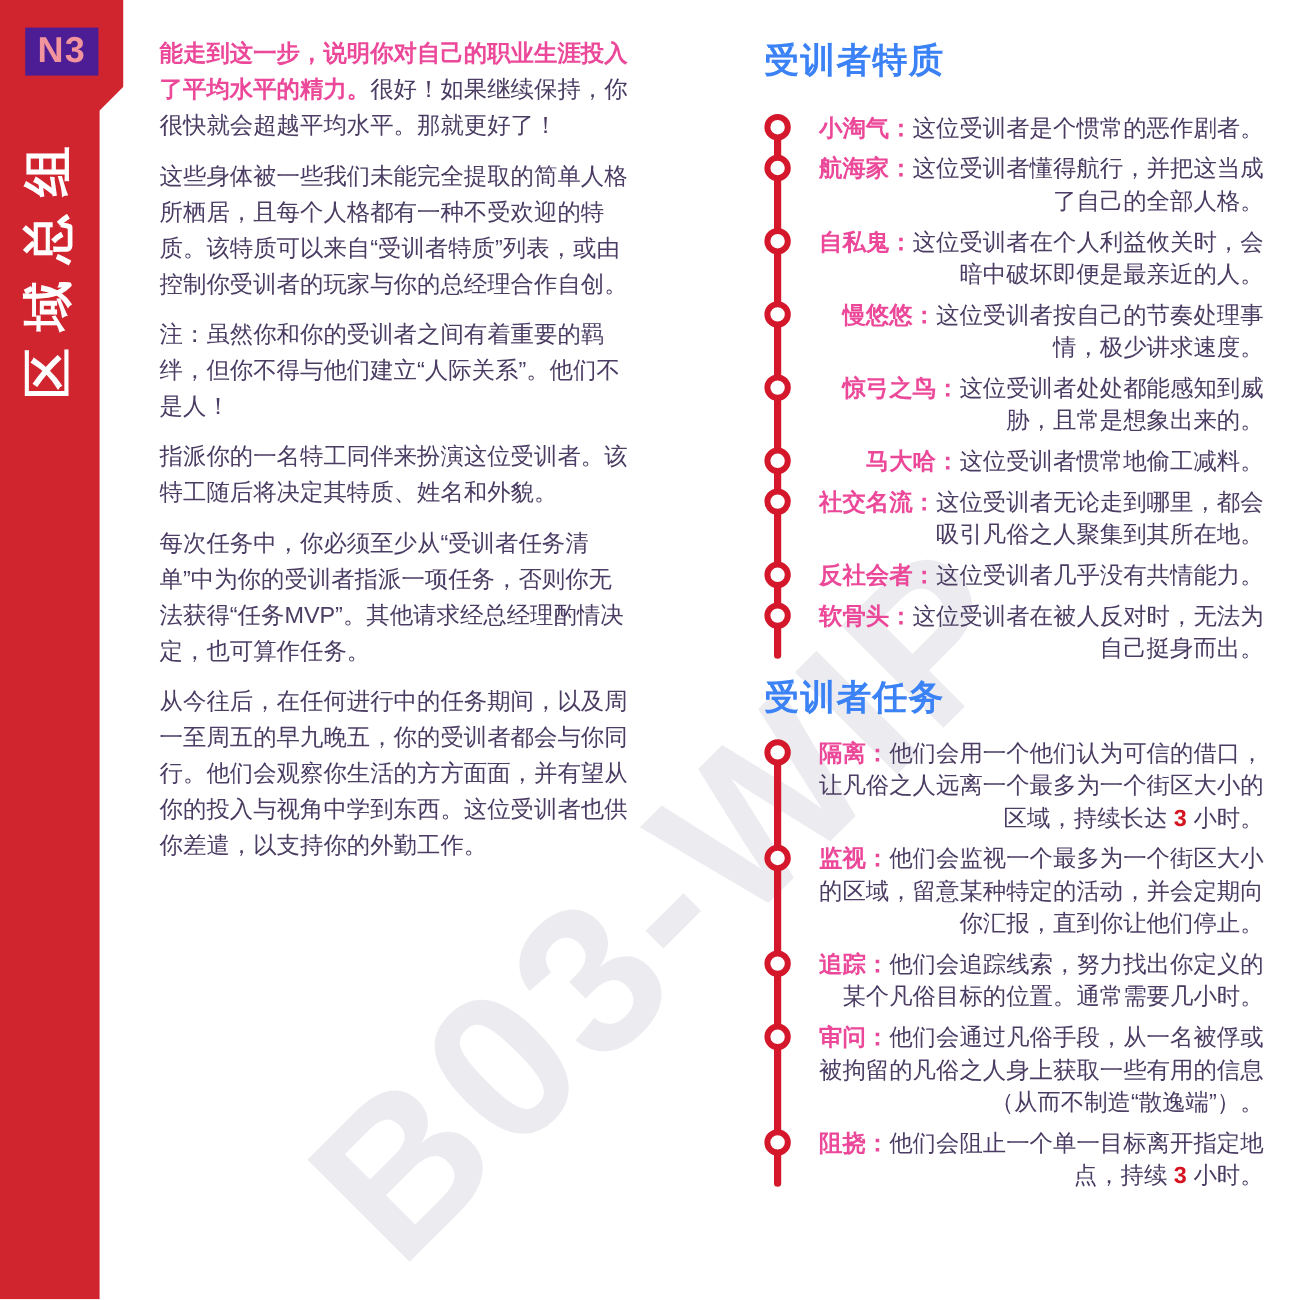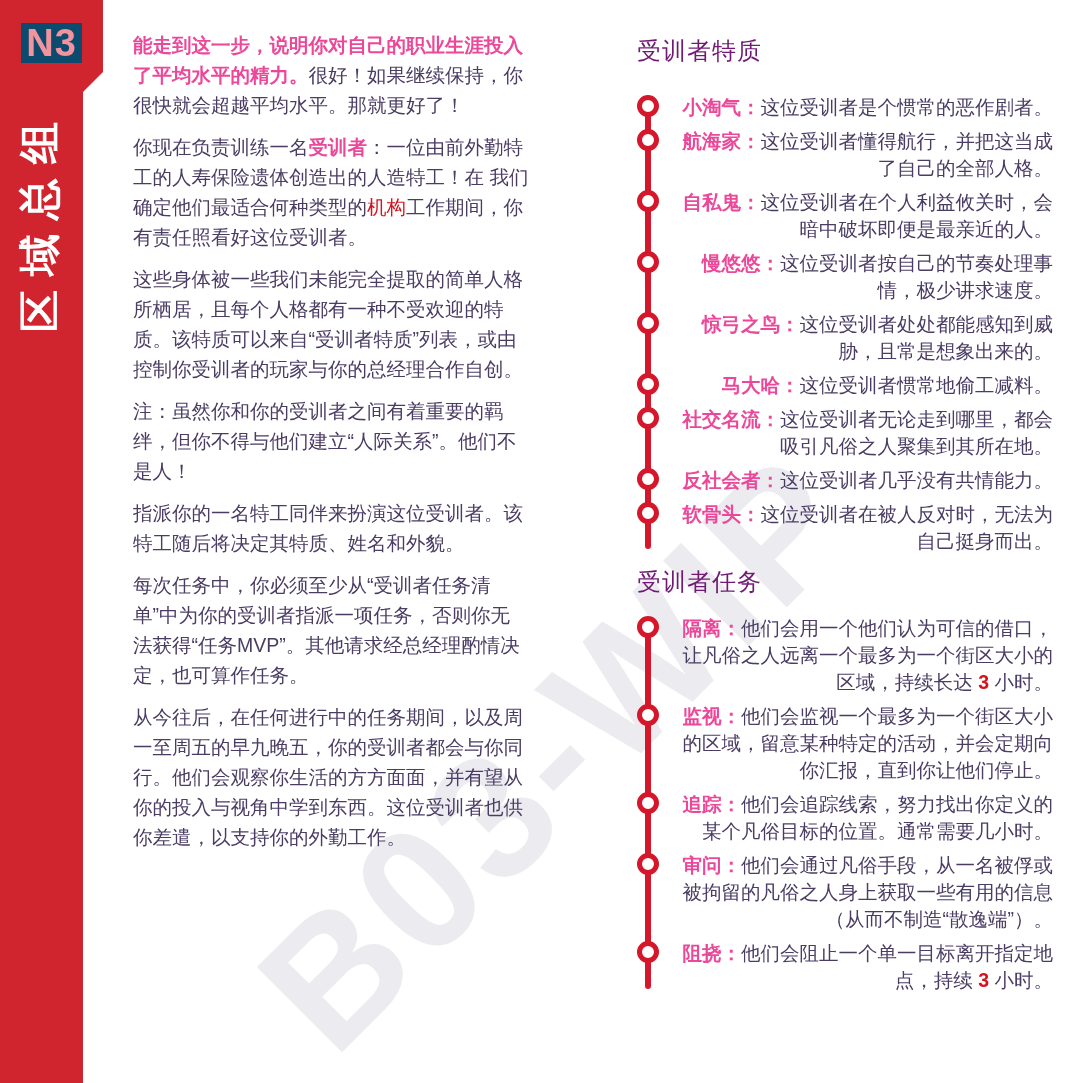--- a/index.html
+++ b/index.html
@@ -13,38 +13,38 @@
     transform:rotate(-45deg);transform-origin:center;
     font-size:175px;font-weight:bold;letter-spacing:6px;text-align:center;
     color:#ECECF0;z-index:0;white-space:nowrap;user-select:none;
   }
   
   .sidebar{
     position:absolute;left:0;top:0;width:103px;height:1083px;background:#D0242F;z-index:1;
     clip-path:polygon(0 0,103px 0,103px 72px,83px 92px,83px 1083px,0 1083px);
   }
   .badge{
-    position:absolute;left:21px;top:23px;width:61px;height:40px;background:#0c4a6e;
-    color:#F2949D;font-weight:bold;font-size:38px;line-height:40px;text-align:center;
+    position:absolute;left:21px;top:23px;width:61px;height:40px;background:#4c1d95;
+    color:#F2949D;font-weight:bold;font-size:30px;line-height:40px;text-align:center;
     letter-spacing:1px;z-index:2;
   }
   .side-label{
     position:absolute;left:12px;top:332px;transform:rotate(-90deg);transform-origin:0 0;
     white-space:nowrap;color:#ffffff;font-weight:bold;font-size:42px;letter-spacing:14px;
     z-index:2;
   }
   
   .col{position:absolute;z-index:2;color:#4A3C63;}
   .col-left{left:133px;top:30px;width:396px;font-size:19.5px;line-height:30px;}
   .col-right{left:637px;top:30px;width:416px;font-size:19.5px;line-height:27px;}
   .col p{margin:0 0 12px 0;}
   b,strong{color:#ec4899;}
   h2{
-    margin:18px 0 16px 0;font-size:24px;line-height:42px;font-weight:normal;
-    color:#701a75;letter-spacing:1px;
+    margin:18px 0 16px 0;font-size:29px;line-height:42px;font-weight:bold;
+    color:#3b82f6;letter-spacing:1px;
   }
   .col-right h2.first{margin-top:0;margin-bottom:22px;}
   .col-right h2.second{margin-top:6px;margin-bottom:12px;}
   .red-link{color:#D5131F;text-decoration:none;cursor:pointer;}
   .red-num{color:#D5131F;font-weight:bold;}
   
   .timeline{position:relative;padding-left:31px;text-align:right;}
   .timeline::before{
     content:"";position:absolute;left:8px;width:6px;top:12px;border-radius:3px;
     background:#D4172A;
@@ -64,21 +64,20 @@
 <div class="watermark">B03-WIP</div>
 
 <div class="sidebar"></div>
 <div class="badge">N3</div>
 <div class="side-label">区域总组</div>
 
 <div class="col col-left">
   <p><b>能走到这一步，说明你对自己的职业生涯投入了平均水平的精力。</b><span>很好！如果继续保持，你很快就会超越平均水平。那就更好了！</span></p>
 
 
-  <p><span>你现在负责训练一名</span><b>受训者</b><span>：一位由前外勤特工的人寿保险遗体创造出的人造特工！在 我们确定他们最适合何种类型的</span><a class="red-link">机构</a><span>工作期间，你有责任照看好这位受训者。</span></p>
 
   <p>这些身体被一些我们未能完全提取的简单人格所栖居，且每个人格都有一种不受欢迎的特质。该特质可以来自“受训者特质”列表，或由控制你受训者的玩家与你的总经理合作自创。</p>
   <p>注：虽然你和你的受训者之间有着重要的羁绊，但你不得与他们建立“人际关系”。他们不是人！</p>
   <p>指派你的一名特工同伴来扮演这位受训者。该特工随后将决定其特质、姓名和外貌。</p>
   <p>每次任务中，你必须至少从“受训者任务清单”中为你的受训者指派一项任务，否则你无法获得“任务MVP”。其他请求经总经理酌情决定，也可算作任务。</p>
   <p>从今往后，在任何进行中的任务期间，以及周一至周五的早九晚五，你的受训者都会与你同行。他们会观察你生活的方方面面，并有望从你的投入与视角中学到东西。这位受训者也供你差遣，以支持你的外勤工作。</p>
 </div>
 
 <div class="col col-right">
   <h2 class="first">受训者特质</h2>

